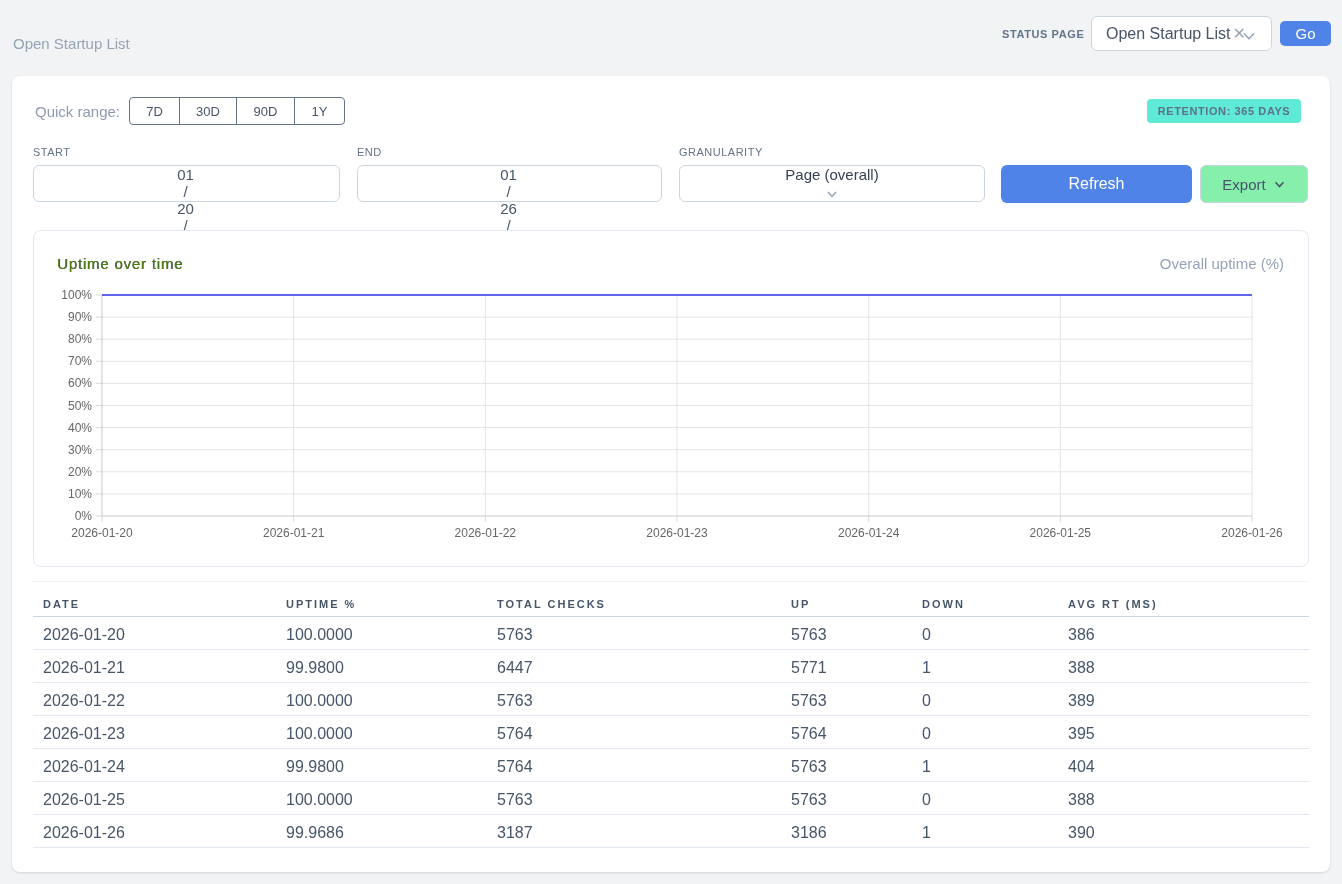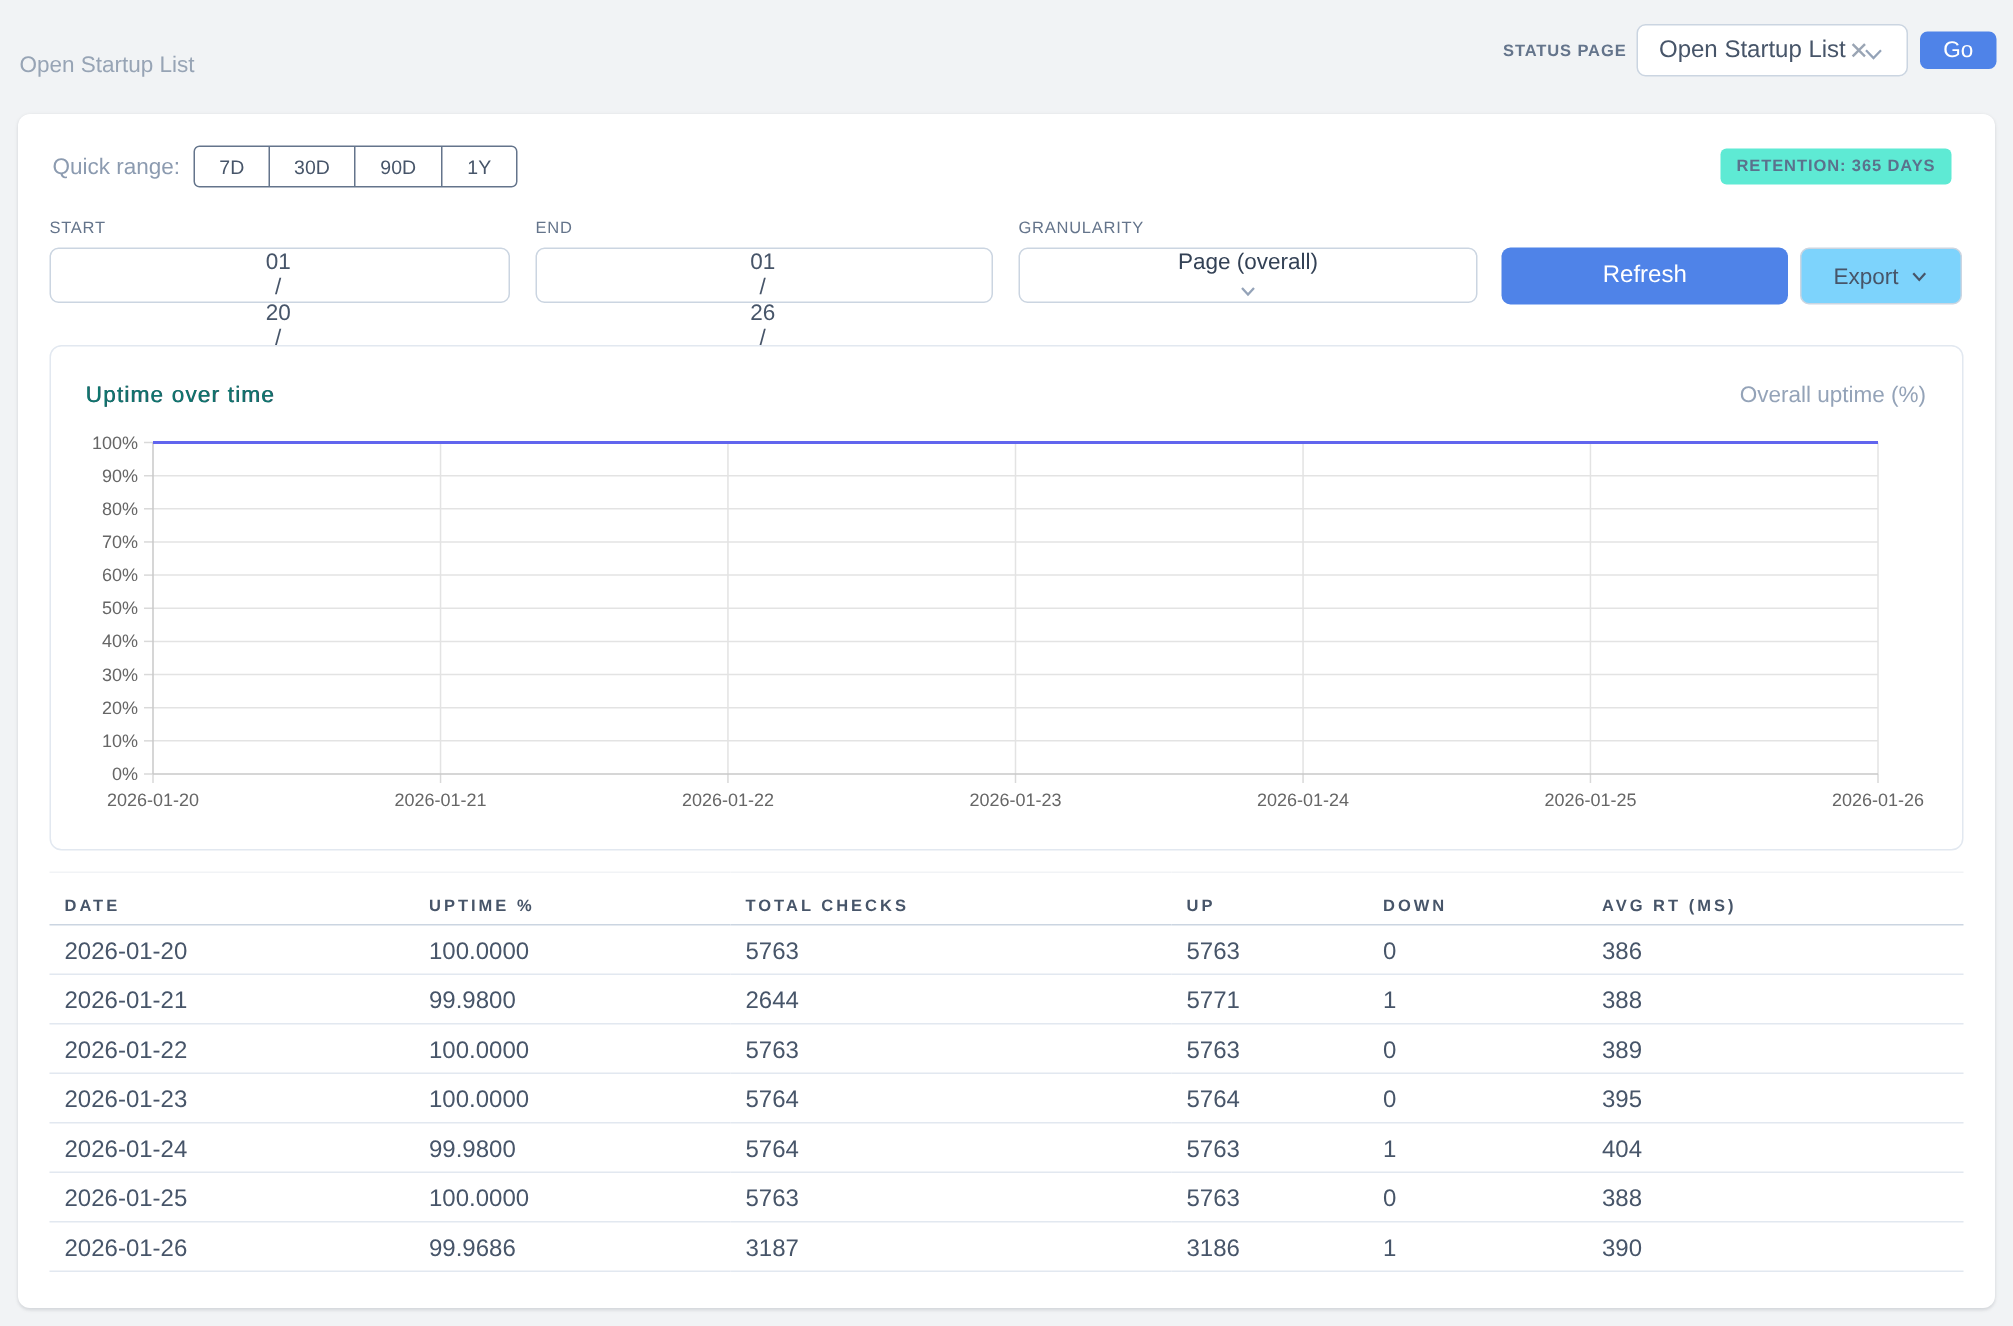--- a/index.html
+++ b/index.html
@@ -19,23 +19,23 @@
   .qr-group .qb:last-child { border-right:none; }
   .badge { position:absolute; left:1147px; top:99px; width:154px; height:24px; background:#5eead4; border-radius:4px; color:#5b718c; font-size:11px; font-weight:600; letter-spacing:0.6px; display:flex; align-items:center; justify-content:center; }
   .flabel { position:absolute; font-size:11px; font-weight:400; color:#64748b; letter-spacing:0.5px; top:146px; }
   .finput { position:absolute; top:165px; height:37px; background:#fff; border:1px solid #cbd5e1; border-radius:6px;flex-direction:column; }
   .dinput { display:flex; align-items:center; padding:0 19px 0 17px; font-size:15px; color:#475569; }
   .dinput .sl { margin:0 3px; color:#475569; }
   .dinput svg { margin-left:auto; }
   .gsel { display:flex; align-items:center; padding:0 30px; justify-content:space-between; }
   .gsel .txt { font-size:15px; color:#334155; }
   .btn-refresh { position:absolute; left:1001px; top:165px; width:191px; height:38px; background:#4f83e8; border-radius:6px; color:#fff; font-size:16px; display:flex; align-items:center; justify-content:center; }
-  .btn-export { position:absolute; left:1200px; top:165px; width:108px; height:38px; background:#7dd3fc; border:1px solid #cbd5e1; border-radius:6px; color:#475569; font-size:15px; display:flex; align-items:center; justify-content:center; gap:7px; }
+  .btn-export { position:absolute; left:1200px; top:165px; width:108px; height:38px; background:#86efac; border:1px solid #cbd5e1; border-radius:6px; color:#475569; font-size:15px; display:flex; align-items:center; justify-content:center; gap:7px; }
   .chart-card { position:absolute; left:33px; top:230px; width:1276px; height:337px; border:1px solid #e2e8f0; border-radius:8px; background:#fff; }
-  .chart-title { position:absolute; left:23px; top:24px; font-size:15px; font-weight:400; color:#0f766e; letter-spacing:0.8px; text-shadow:0.4px 0 0 #3d4e63; }
+  .chart-title { position:absolute; left:23px; top:24px; font-size:15px; font-weight:400; color:#4d7c0f; letter-spacing:0.8px; text-shadow:0.4px 0 0 #3d4e63; }
   .chart-right { position:absolute; right:24px; top:24px; font-size:15px; color:#94a3b8; }
   table.data { position:absolute; left:33px; top:581px; width:1276px; border-collapse:collapse; table-layout:fixed; }
   table.data th { font-size:11px; font-weight:700; color:#475569; letter-spacing:2px; text-align:left; padding:16px 0 6px 10px; border-top:1px solid #f1f3f6; border-bottom:1px solid #cbd5e1; }
   table.data td { font-size:16px; color:#475569; text-align:left; padding:3px 0 0 10px; height:33px; border-bottom:1px solid #e2e8f0; }
 </style>
 </head>
 <body>
 <div class="page">
   <div class="sub">Open Startup List</div>
   <div class="sp-label">STATUS PAGE</div>
@@ -205,21 +205,21 @@
           <td>2026-01-20</td>
           <td>100.0000</td>
           <td>5763</td>
           <td>5763</td>
           <td>0</td>
           <td>386</td>
         </tr>
       <tr>
           <td>2026-01-21</td>
           <td>99.9800</td>
-          <td>2644</td>
+          <td>6447</td>
           <td>5771</td>
           <td>1</td>
           <td>388</td>
         </tr>
       <tr>
           <td>2026-01-22</td>
           <td>100.0000</td>
           <td>5763</td>
           <td>5763</td>
           <td>0</td>

